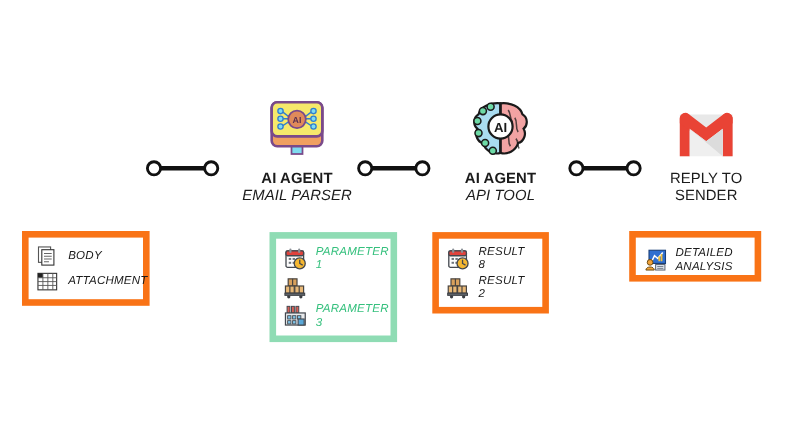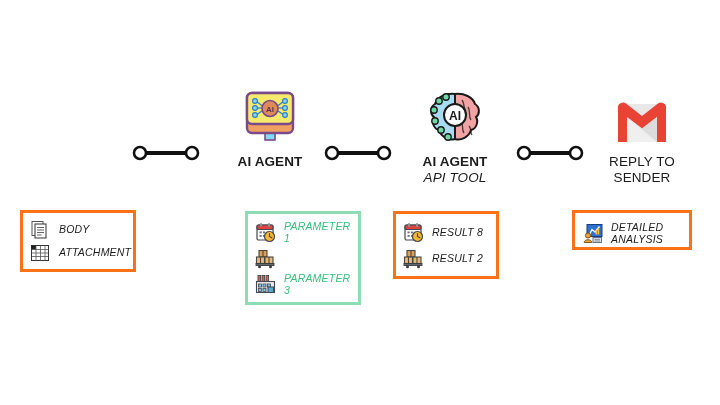--- a/index.html
+++ b/index.html
@@ -49,21 +49,21 @@
     font-style: italic;
     color: #1b1b1b;
     letter-spacing: .1px;
   }
 
   
   .card {
     position: absolute;
     box-sizing: border-box;
     background: #ffffff;
-    border: 3px solid #f97316;
+    border: 6px solid #f97316;
     padding: 5px 8px 5px 6px;
   }
   .card.accent { border-color: #8fdcb4; }
   .card-row {
     display: flex;
     align-items: center;
     height: 23px;
   }
   .card-row .ic {
     width: 22px;
@@ -156,20 +156,21 @@
             <circle cx="14" cy="18" r="2.4"></circle>
             <circle cx="14" cy="25" r="2.4"></circle>
           <circle cx="44" cy="11" r="2.4"></circle>
             <circle cx="44" cy="18" r="2.4"></circle>
             <circle cx="44" cy="25" r="2.4"></circle>
         </g>
       </svg>
     </div>
     <div class="node-labels">
       <div class="node-title bold">AI AGENT</div>
+      <div class="node-sub">EMAIL PARSER</div>
     </div>
   </div>
   <div class="card accent" style="left:213px; top:211px; width:116px;margin-left:32px;">
     <div class="card-row" style="height:26px;">
       <span class="ic">
         <svg width="21" height="21" viewBox="0 0 21 21">
           <rect x="2" y="3" width="16" height="15" rx="1.5" fill="#fdfdfd" stroke="#44484f" stroke-width="1.2"></rect>
           <rect x="2" y="3" width="16" height="4.5" rx="1.5" fill="#e0433d" stroke="#44484f" stroke-width="1.2"></rect>
           <rect x="5" y="1" width="2" height="4" rx="1" fill="#8b9097"></rect>
           <rect x="13" y="1" width="2" height="4" rx="1" fill="#8b9097"></rect>

